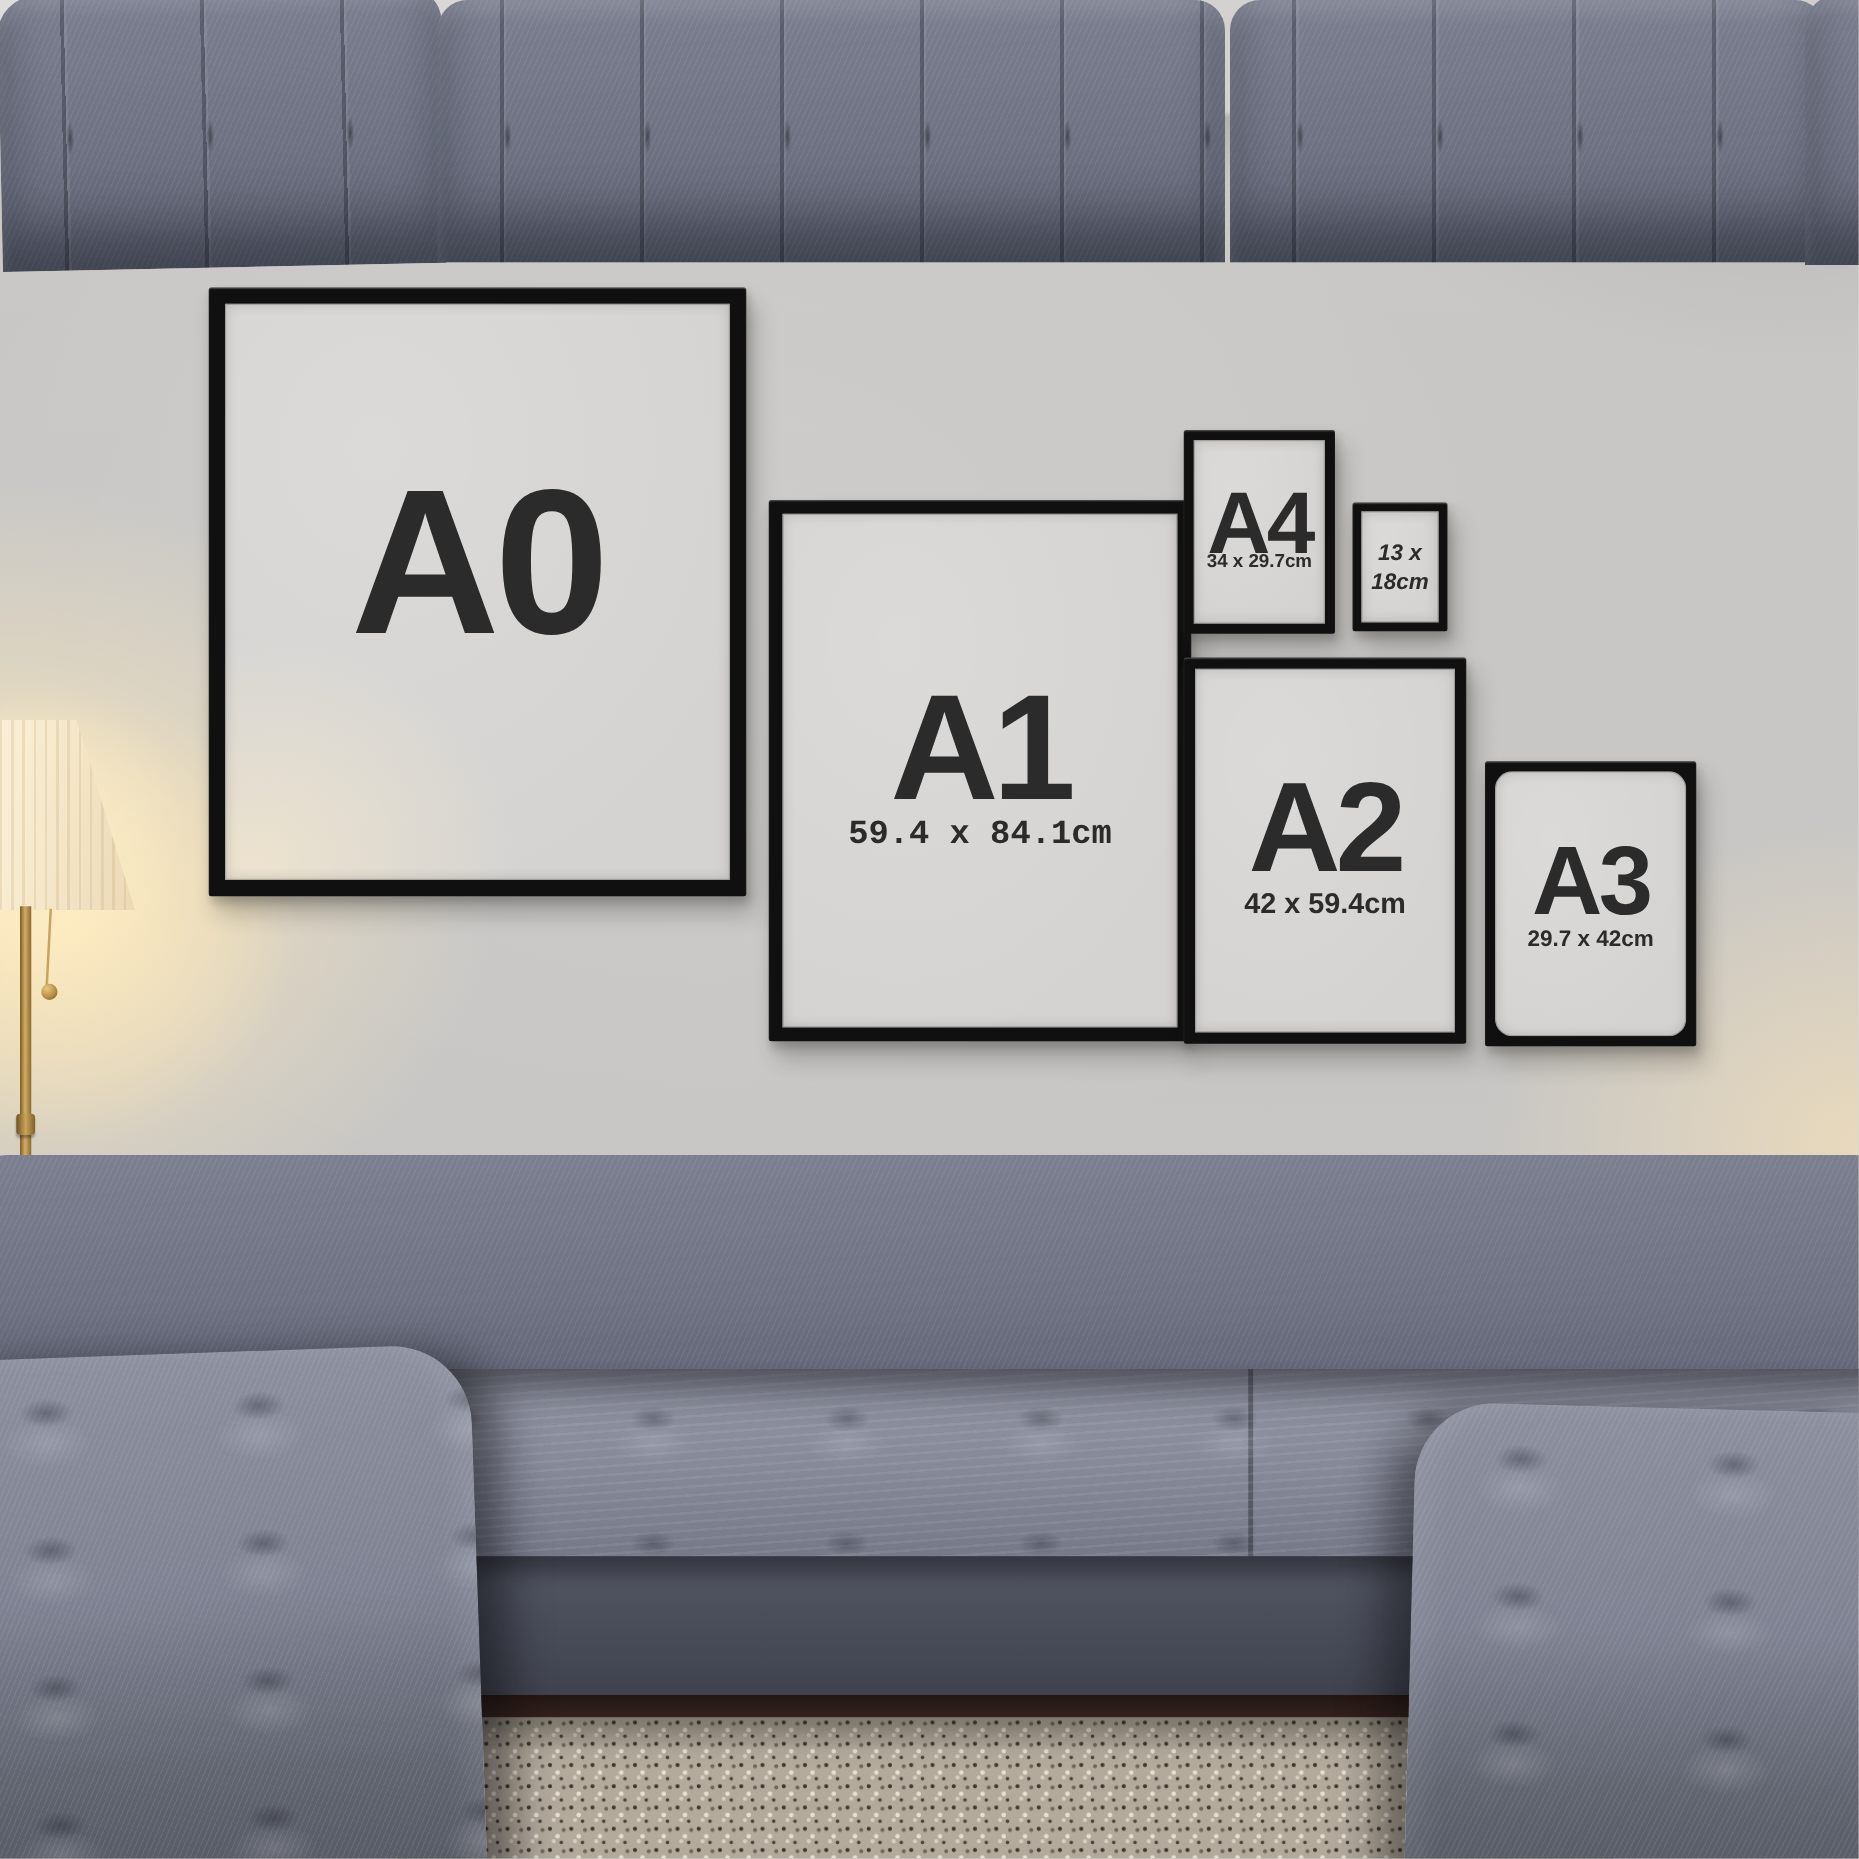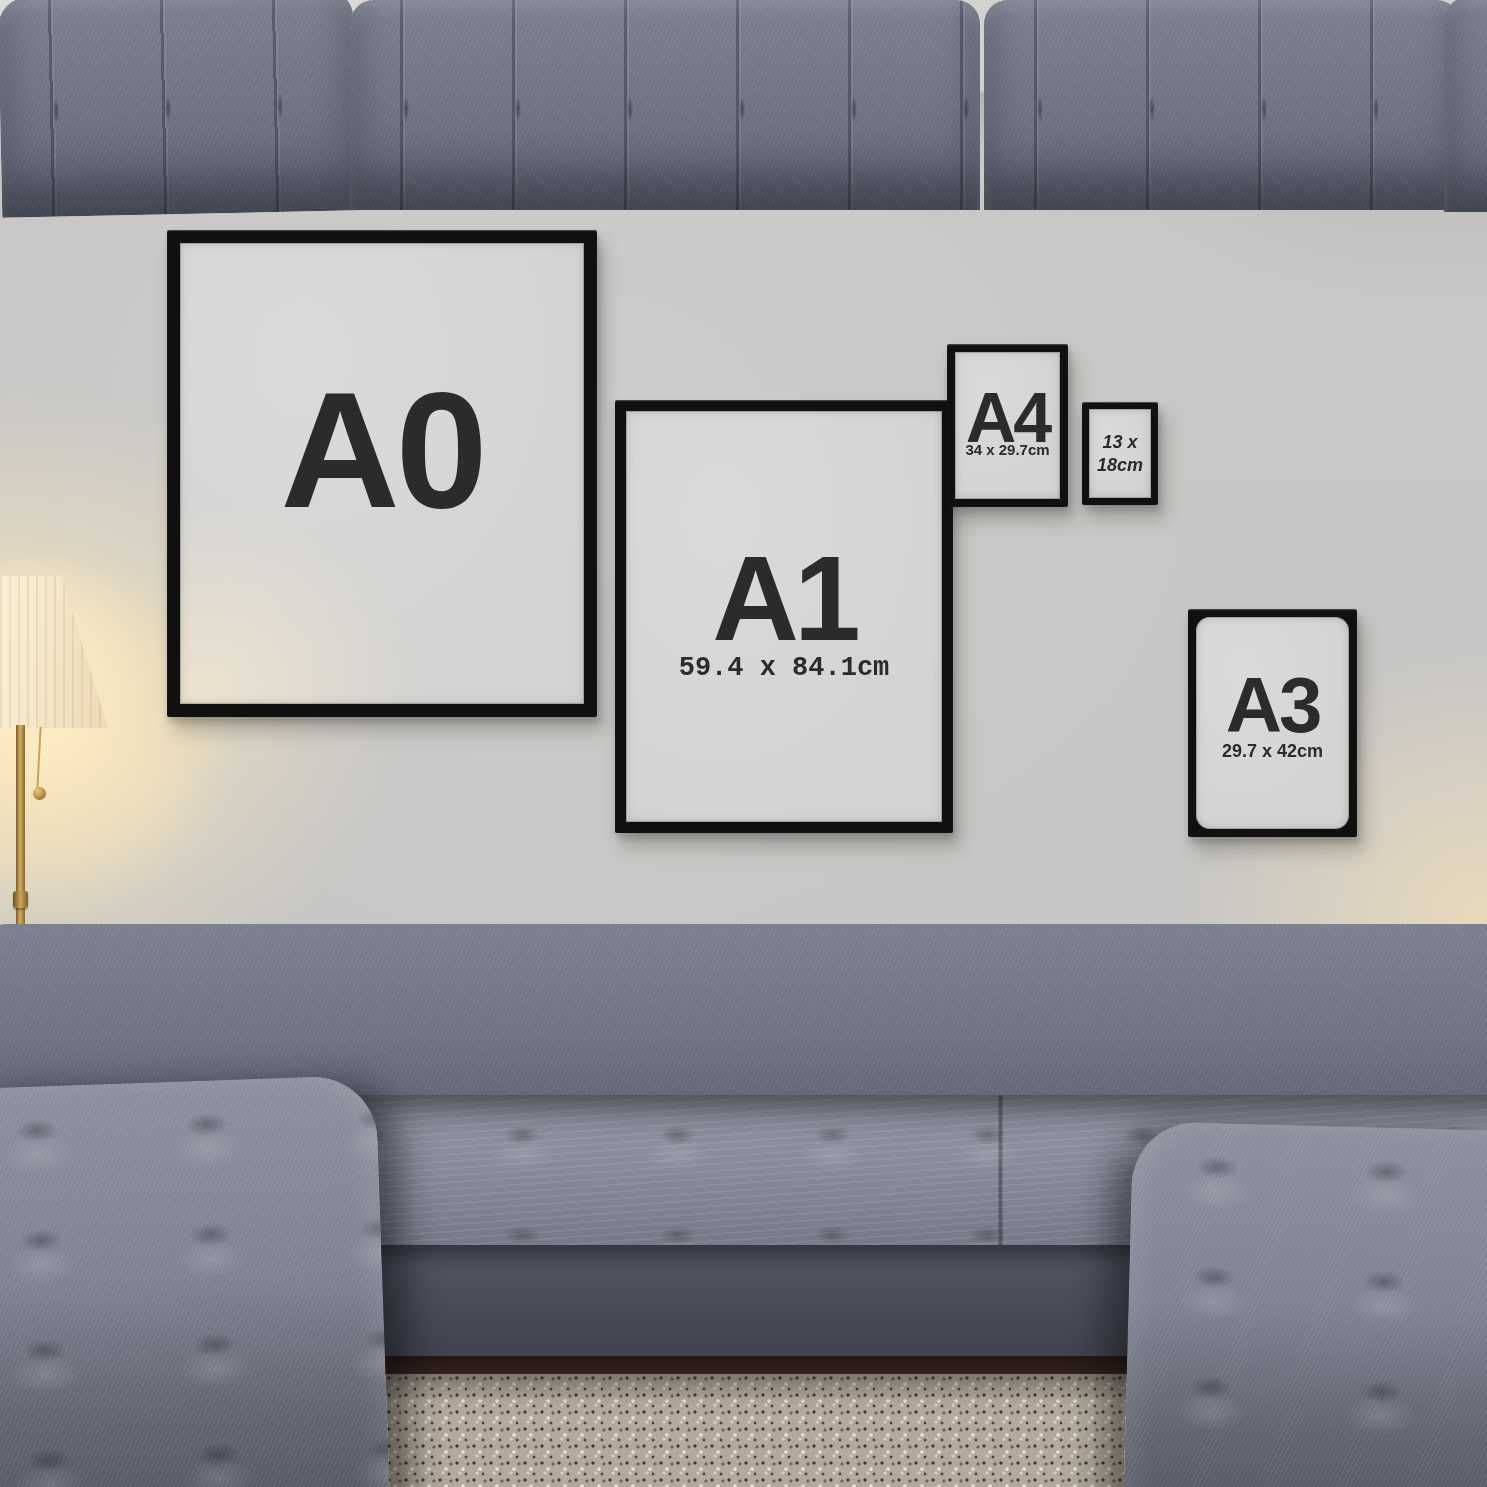--- a/index.html
+++ b/index.html
@@ -200,20 +200,26 @@
     </div>
   </div>
 
   <div class="frame f-13">
     <div class="mat">
       <div class="dims dims-multi">13 x
 18cm</div>
     </div>
   </div>
 
+  <div class="frame f-a2">
+    <div class="mat">
+      <div class="code">A2</div>
+      <div class="dims">42 x 59.4cm</div>
+    </div>
+  </div>
 
   <div class="frame f-a3">
     <div class="mat">
       <div class="code">A3</div>
       <div class="dims">29.7 x 42cm</div>
     </div>
   </div>
 
   <div class="shade-glow"></div>
   <div class="lamp-shade"></div>

